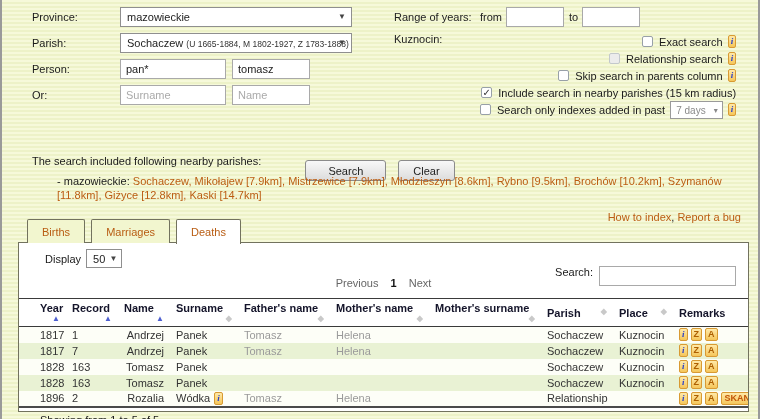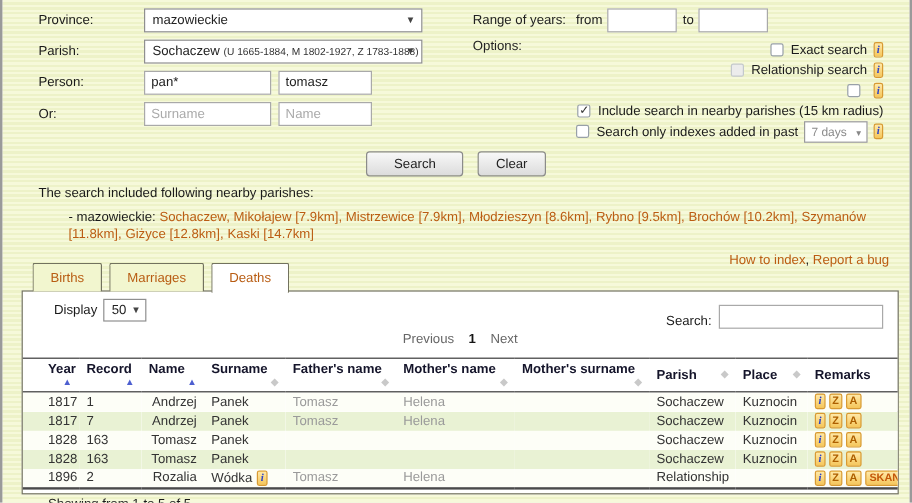--- a/index.html
+++ b/index.html
@@ -57,21 +57,21 @@
     display:inline-block; position:relative; border:1px solid #9a9a9a; background:#fff;
     color:#8a8a8a; height:18px; padding:3px 16px 0 5px; margin-left:5px; font-size:10px;
   }
   .mini-select .arr { position:absolute; right:4px; top:4px; font-size:8px; color:#888; }
   .btn-row { position:absolute; top:126px; left:0; width:100%; text-align:center; }
   button {
     font-family:"Liberation Sans",sans-serif; font-size:11px; color:#222;
     background:linear-gradient(#f8f8f8,#dcdcdc); border:1px solid #8b8b8b; border-radius:3px;
     height:21px; padding:0 14px;
   }
-  .btn-search { padding:0 22px; }
+  .btn-search { padding:0 22px;margin-top:34px; }
   .btn-clear { margin-left:9px; }
   
   .lower { position:absolute; top:155px; left:3px; right:3px; padding-left:27px; padding-right:14px; }
   .intro { color:#1a1a1a; }
   .parish-line { margin-top:7px; line-height:14px;margin-left:25px; }
   .region { color:#1a1a1a; }
   .plink { color:#bb5c12; cursor:pointer; }
   .psep { color:#bb5c12; }
   .help-line { margin-top:9px;text-align:right; }
   .hlink { color:#bb5c12; cursor:pointer; }
@@ -88,21 +88,21 @@
     background:#fff; border:1px solid #72725e; z-index:1;
   }
   .toolbar { position:relative; height:20px; margin:6px 12px 0; }
   .display-wrap { position:absolute; left:14px; top:0; display:flex; align-items:center; }
   .display-label { margin-right:5px; color:#1a1a1a; }
   .display-select {
     position:relative; border:1px solid #8f8f8f; background:#fff; height:19px;
     padding:3px 16px 0 6px; color:#222;
   }
   .display-select .arr { position:absolute; right:4px; top:4px; font-size:8px; color:#444; }
-  .search-wrap { position:absolute; right:0; top:5px; display:flex; align-items:flex-end; }
+  .search-wrap { position:absolute; right:0; top:17px; display:flex; align-items:flex-start; }
   .search-label { margin-right:6px; color:#1a1a1a; }
   .inp-tsearch { width:137px; height:18px; }
   .pag { text-align:center; margin-top:8px; color:#666; height:14px; }
   .pag .pnum { color:#151515; font-weight:bold; margin:0 9px; }
   .pag .pnav { cursor:pointer; }
   
   table { width:100%; border-collapse:collapse; table-layout:fixed; margin-top:7px; border-bottom:2px solid #4a4a4a; }
   th {
     text-align:left; font-weight:bold; color:#14142a; font-size:11px;
     border-top:1px solid #3a3a3a; border-bottom:1px solid #3a3a3a;
@@ -164,34 +164,35 @@
 
   <div class="form-right">
     <div class="r-row">
       <span class="r-label">Range of years:</span>
       <span class="yr-word">from</span>
       <input type="text" class="inp-year" style="">
       <span class="yr-word">to</span>
       <input type="text" class="inp-year" style="">
     </div>
     <div class="opt-block">
-      <span class="r-label">Options:</span>
+      <span class="r-label">Kuznocin:</span>
       <div class="opt-rows">
           <div class="opt-row">
             <span class="cb"></span>
             <span class="opt-label">Exact search</span>
             <span class="info-ic">i</span>
           </div>
           <div class="opt-row">
             <span class="cb disabled"></span>
             <span class="opt-label">Relationship search</span>
             <span class="info-ic">i</span>
           </div>
           <div class="opt-row">
             <span class="cb"></span>
+            <span class="opt-label">Skip search in parents column</span>
             <span class="info-ic">i</span>
           </div>
           <div class="opt-row">
             <span class="cb">✓</span>
             <span class="opt-label">Include search in nearby parishes (15 km radius)</span>
           </div>
           <div class="opt-row">
             <span class="cb"></span>
             <span class="opt-label">Search only indexes added in past</span>
             <span class="mini-select"><span>7 days</span><span class="arr">▾</span></span>

